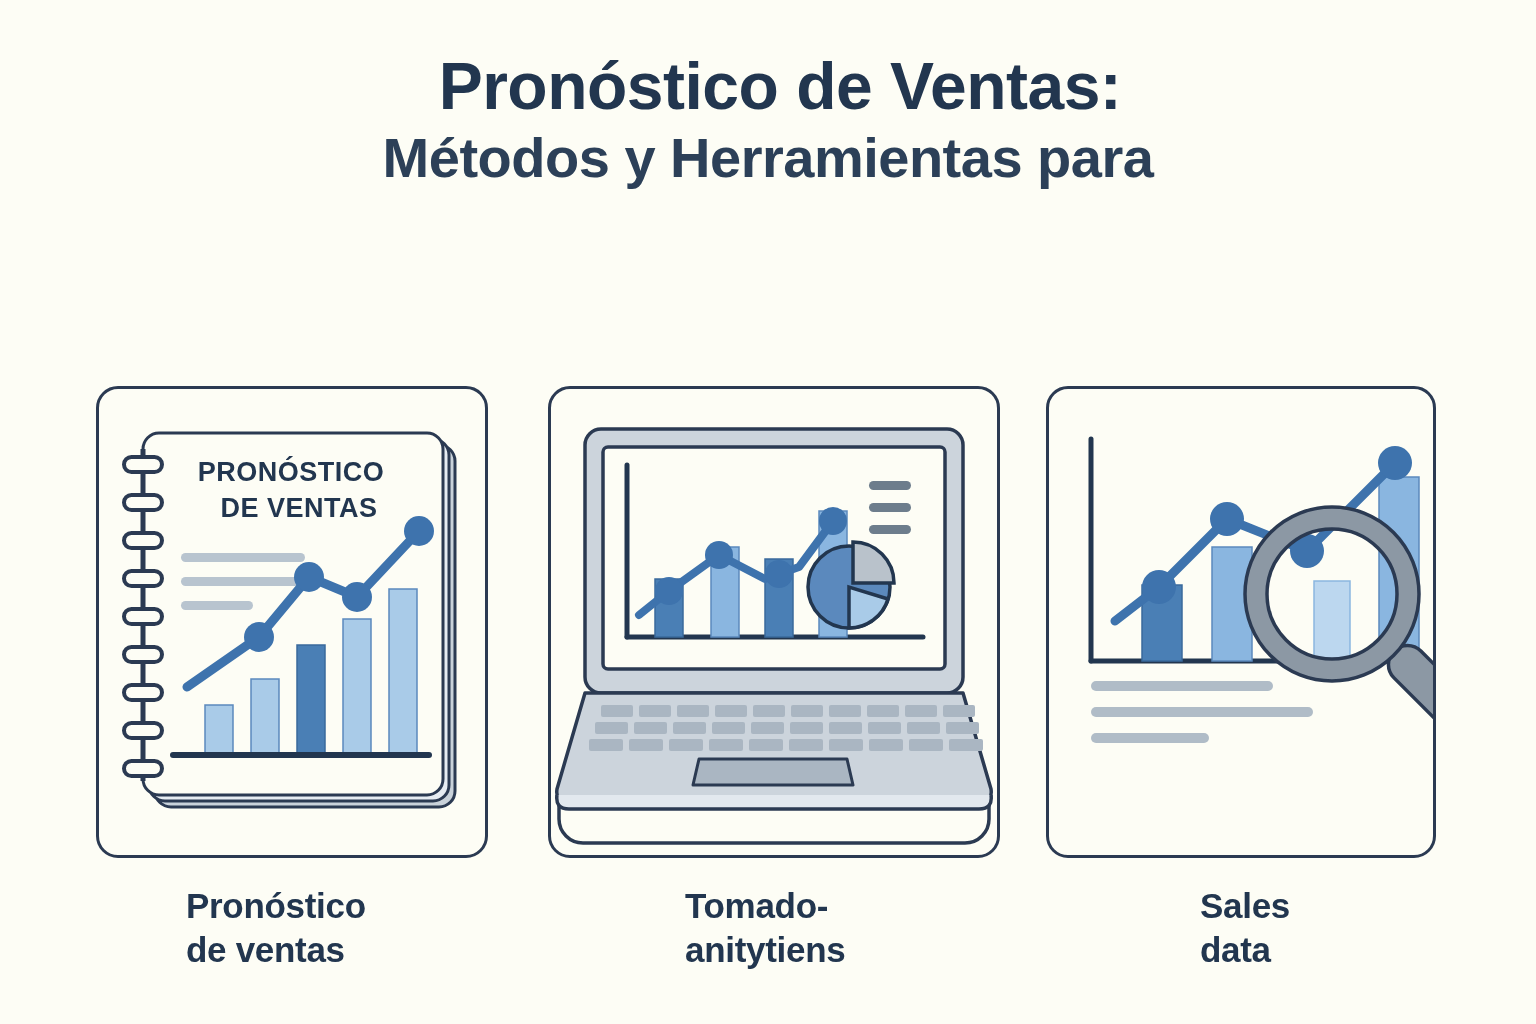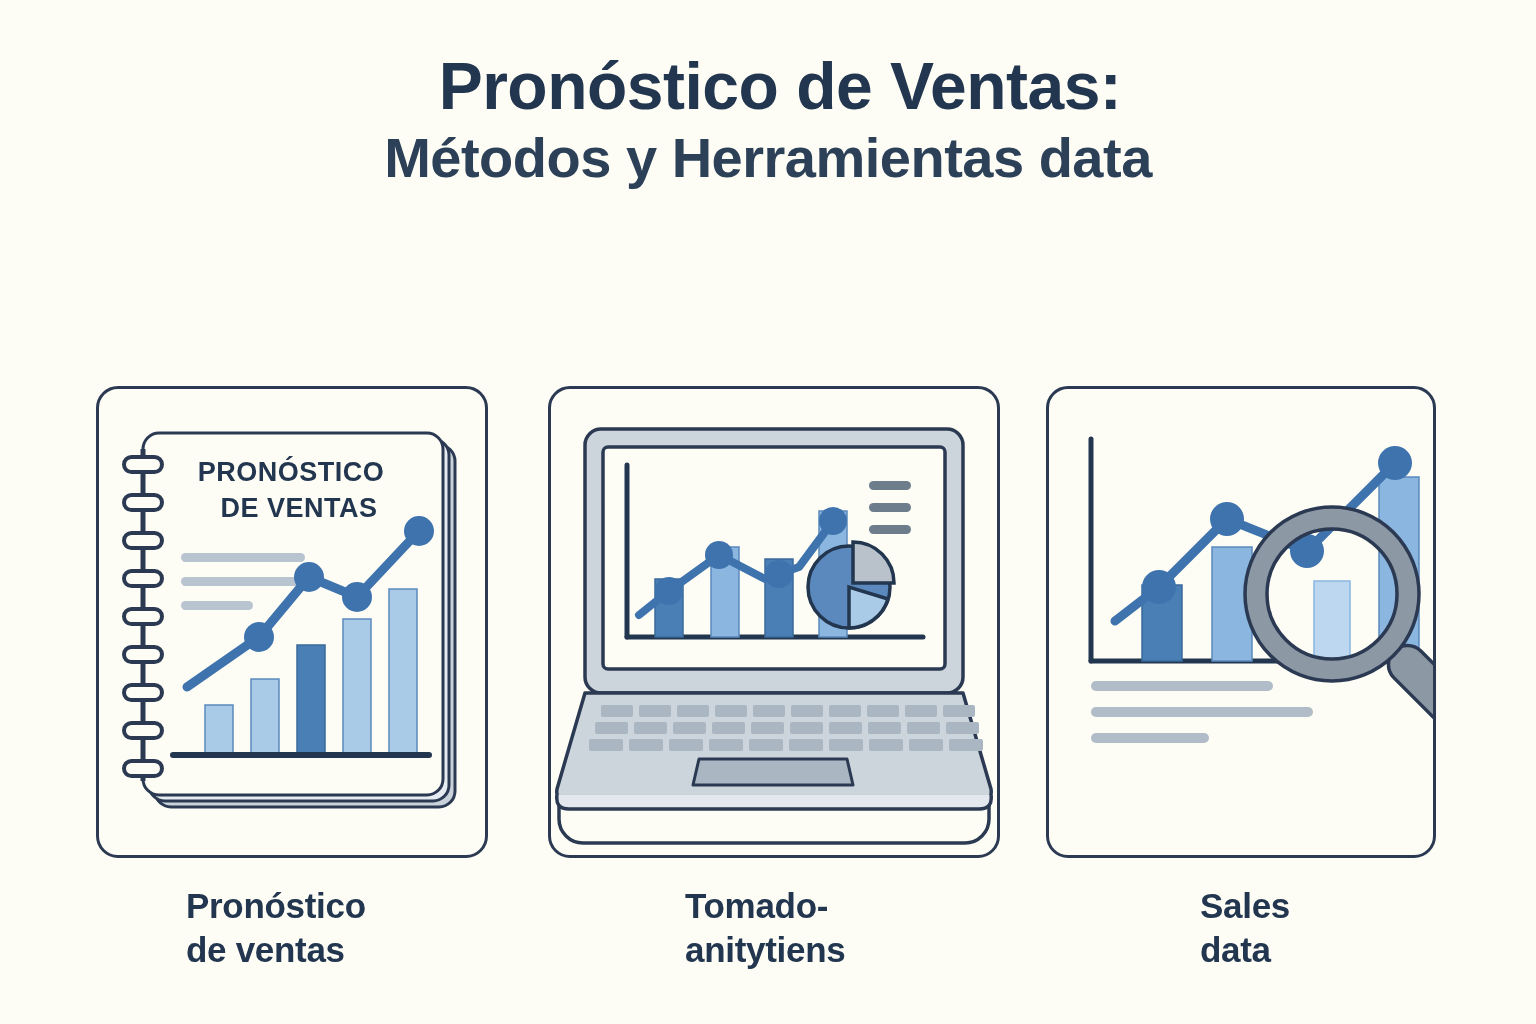--- a/index.html
+++ b/index.html
@@ -82,21 +82,21 @@
 
   svg { display: block; }
 </style>
 </head>
 <body>
 
 <div id="canvas">
 
   <div id="heading">
     <div id="title-main">Pronóstico de Ventas:</div>
-    <div class="title-sub">Métodos y Herramientas data</div>
+    <div class="title-sub">Métodos y Herramientas para</div>
   </div>
 
   <div class="panel" id="panel-1">
     <div class="panel-inner">
       <svg width="386" height="466" viewBox="0 0 386 466">
 
         <rect x="56" y="56" width="300" height="362" rx="16" fill="#c9d2da" stroke="#2b3a52" stroke-width="3"></rect>
         <rect x="50" y="50" width="300" height="362" rx="16" fill="#e6ecf2" stroke="#2b3a52" stroke-width="3"></rect>
         <rect x="44" y="44" width="300" height="362" rx="16" fill="#fdfdf5" stroke="#2b3a52" stroke-width="3"></rect>
 

